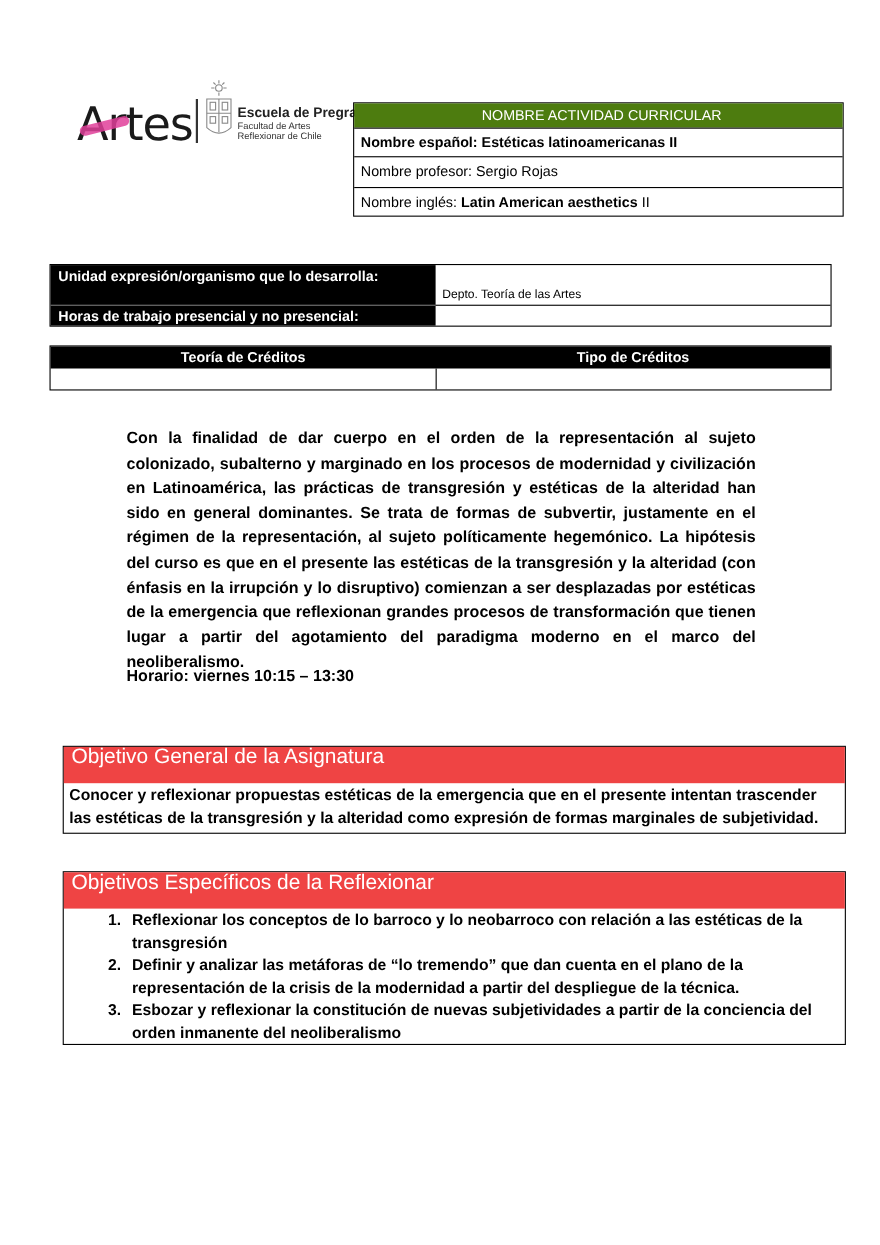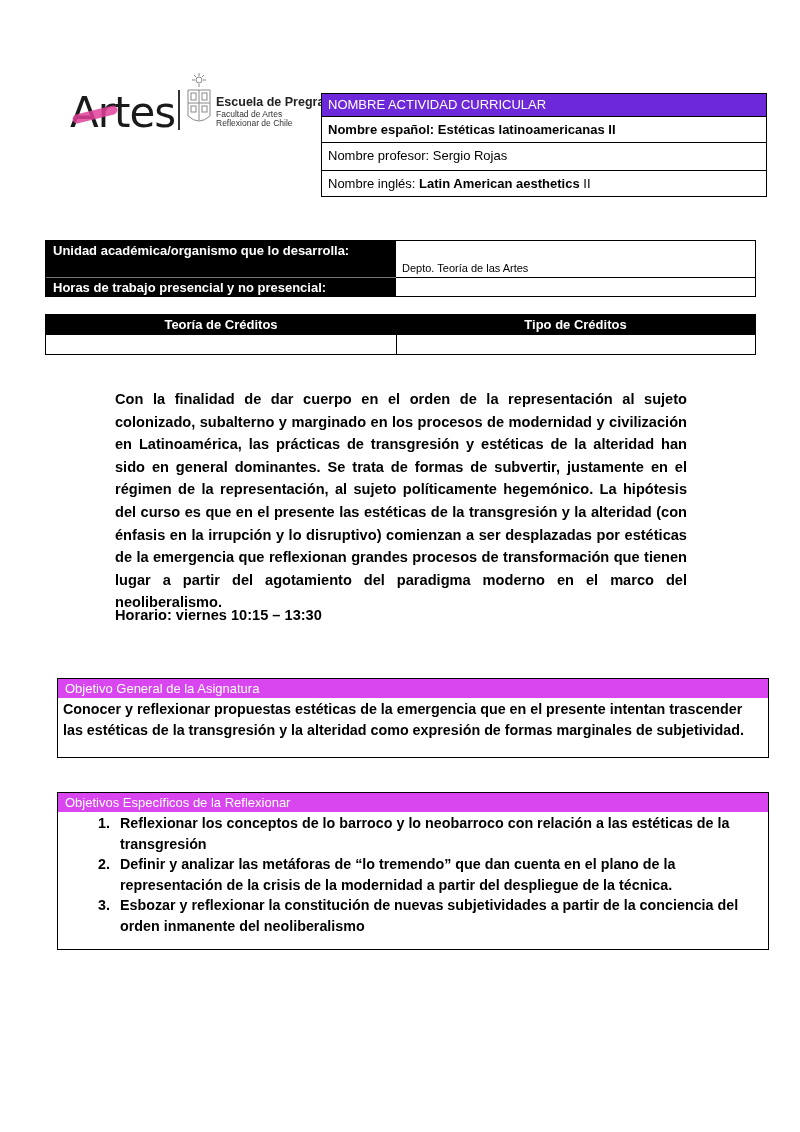--- a/index.html
+++ b/index.html
@@ -17,21 +17,21 @@
     .logo-crest { position: absolute; left: 114px; top: 0; width: 30px; height: 60px; }
     .logo-school { position: absolute; left: 146px; top: 24px; font-size: 12.5px; font-weight: bold; color: #222; line-height: 13px; white-space: nowrap; }
     .logo-faculty { position: absolute; left: 146px; top: 38px; font-size: 8.5px; color: #333; line-height: 9px; white-space: nowrap; }
     .logo-univ { position: absolute; left: 146px; top: 47px; font-size: 8.5px; color: #333; line-height: 9px; white-space: nowrap; }
 
     
     .course-table { left: 321px; top: 93px; width: 446px; border: 1.5px solid #000; box-sizing: border-box; }
     .course-table .row { height: 26px; line-height: 26px; padding-left: 6px; font-size: 13px;
                          border-top: 1.5px solid #000; box-sizing: border-box; white-space: nowrap;
                          font-family: "Liberation Sans", sans-serif; }
-    .course-table .row.first { border-top: none; background: #6d28d9; color: #fff; height: 22px; line-height: 22px; }
+    .course-table .row.first { border-top: none; background: #4d7c0f; color: #fff; height: 22px; line-height: 22px; text-align: center; }
     .course-table .row.last { height: 28px; }
 
     
     .unit-table { left: 45px; top: 240px; width: 711px; height: 57px; border: 1px solid #000; box-sizing: border-box; }
     .unit-left { position: absolute; left: 0; top: 0; width: 350px; height: 100%; background: #000; }
     .unit-left .c1 { position: absolute; left: 7px; top: 2px; color: #fff; font-weight: bold; font-size: 13px; }
     .unit-left .c2 { position: absolute; left: 7px; top: 39px; color: #fff; font-weight: bold; font-size: 13px; }
     .unit-left .divider { position: absolute; left: 0; top: 36px; width: 100%; height: 1px; background: #777; }
     .unit-right { position: absolute; left: 350px; top: 0; right: 0; height: 100%; }
     .unit-right .v1 { position: absolute; left: 6px; top: 21px; font-size: 11px; }
@@ -46,21 +46,21 @@
     .credits-head .h2 { left: 350px; width: 359px; }
     .credits-vline { position: absolute; left: 350px; top: 20px; width: 1px; bottom: 0; background: #000; }
 
     
     .desc { left: 115px; top: 388px; width: 572px; font-size: 14.6px; font-weight: bold; line-height: 22.6px;
             text-align: justify; }
     .schedule { left: 115px; top: 607px; font-size: 14.6px; font-weight: bold; }
 
     
     .obj-box { left: 57px; width: 712px; border: 1.5px solid #000; box-sizing: border-box; }
-    .obj-head { background: #d946ef; color: #fff; font-size: 13px; height: 19px; line-height: 19px; padding-left: 7px; }
+    .obj-head { background: #ef4444; color: #fff; font-size: 19px; height: 33px; line-height: 19px; padding-left: 7px; }
     .obj-general { top: 678px; height: 80px; }
     .obj-general .body { padding: 1px 5px 0 5px; font-size: 14.3px; font-weight: bold; line-height: 21px; }
     .obj-specific { top: 792px; height: 158px; }
     .obj-specific ol { margin: 1px 0 0 0; padding-left: 56px; font-size: 14.3px; font-weight: bold; line-height: 20.5px; }
     .obj-specific li { padding-left: 6px; }
   </style>
 </head>
 <body>
 
 <div class="abs logo">
@@ -102,21 +102,21 @@
   </div>
   <div class="row">
     <span>Nombre inglés:</span>
     <b>Latin American aesthetics</b>
     <span>II</span>
   </div>
 </div>
 
 <div class="abs unit-table">
   <div class="unit-left">
-    <span class="c1">Unidad académica/organismo que lo desarrolla:</span>
+    <span class="c1">Unidad expresión/organismo que lo desarrolla:</span>
     <span class="divider"></span>
     <span class="c2">Horas de trabajo presencial y no presencial:</span>
   </div>
   <div class="unit-right">
     <span class="v1">Depto. Teoría de las Artes</span>
     <span class="hline"></span>
   </div>
 </div>
 
 <div class="abs credits-table">

